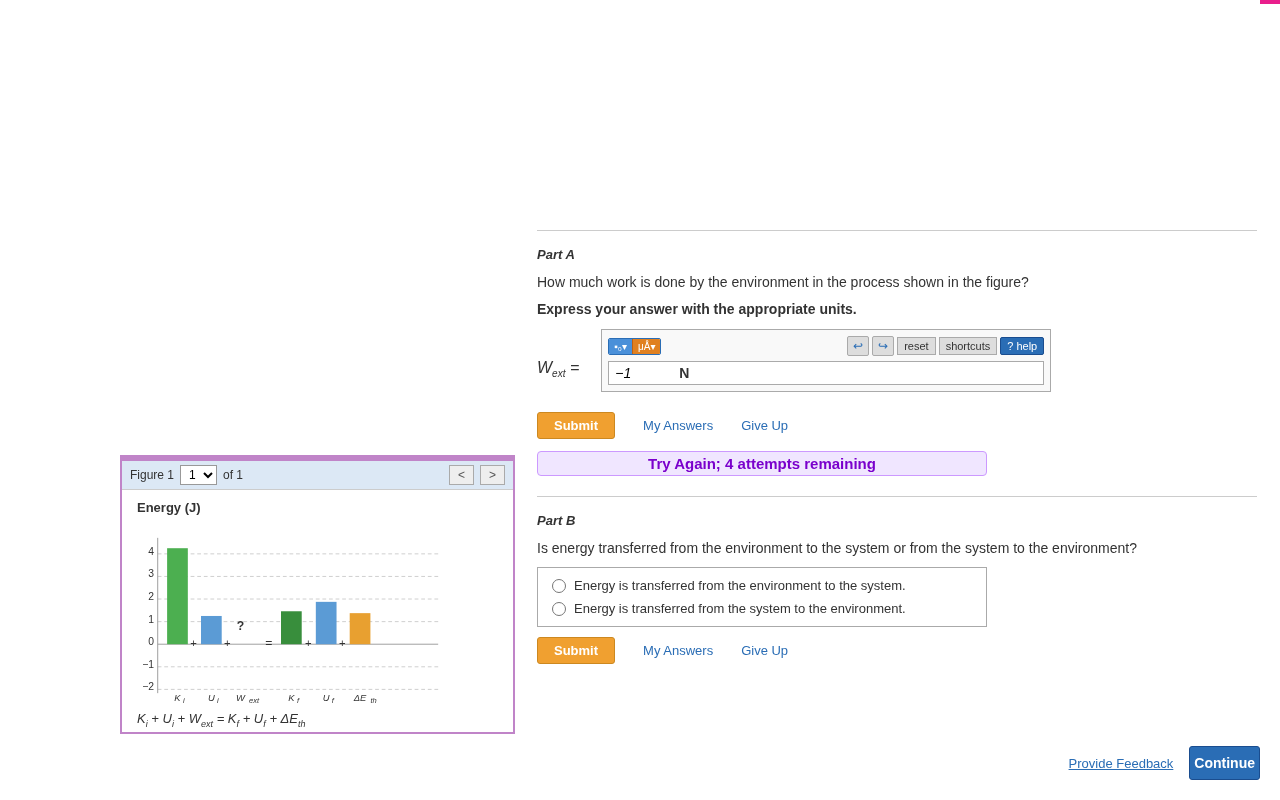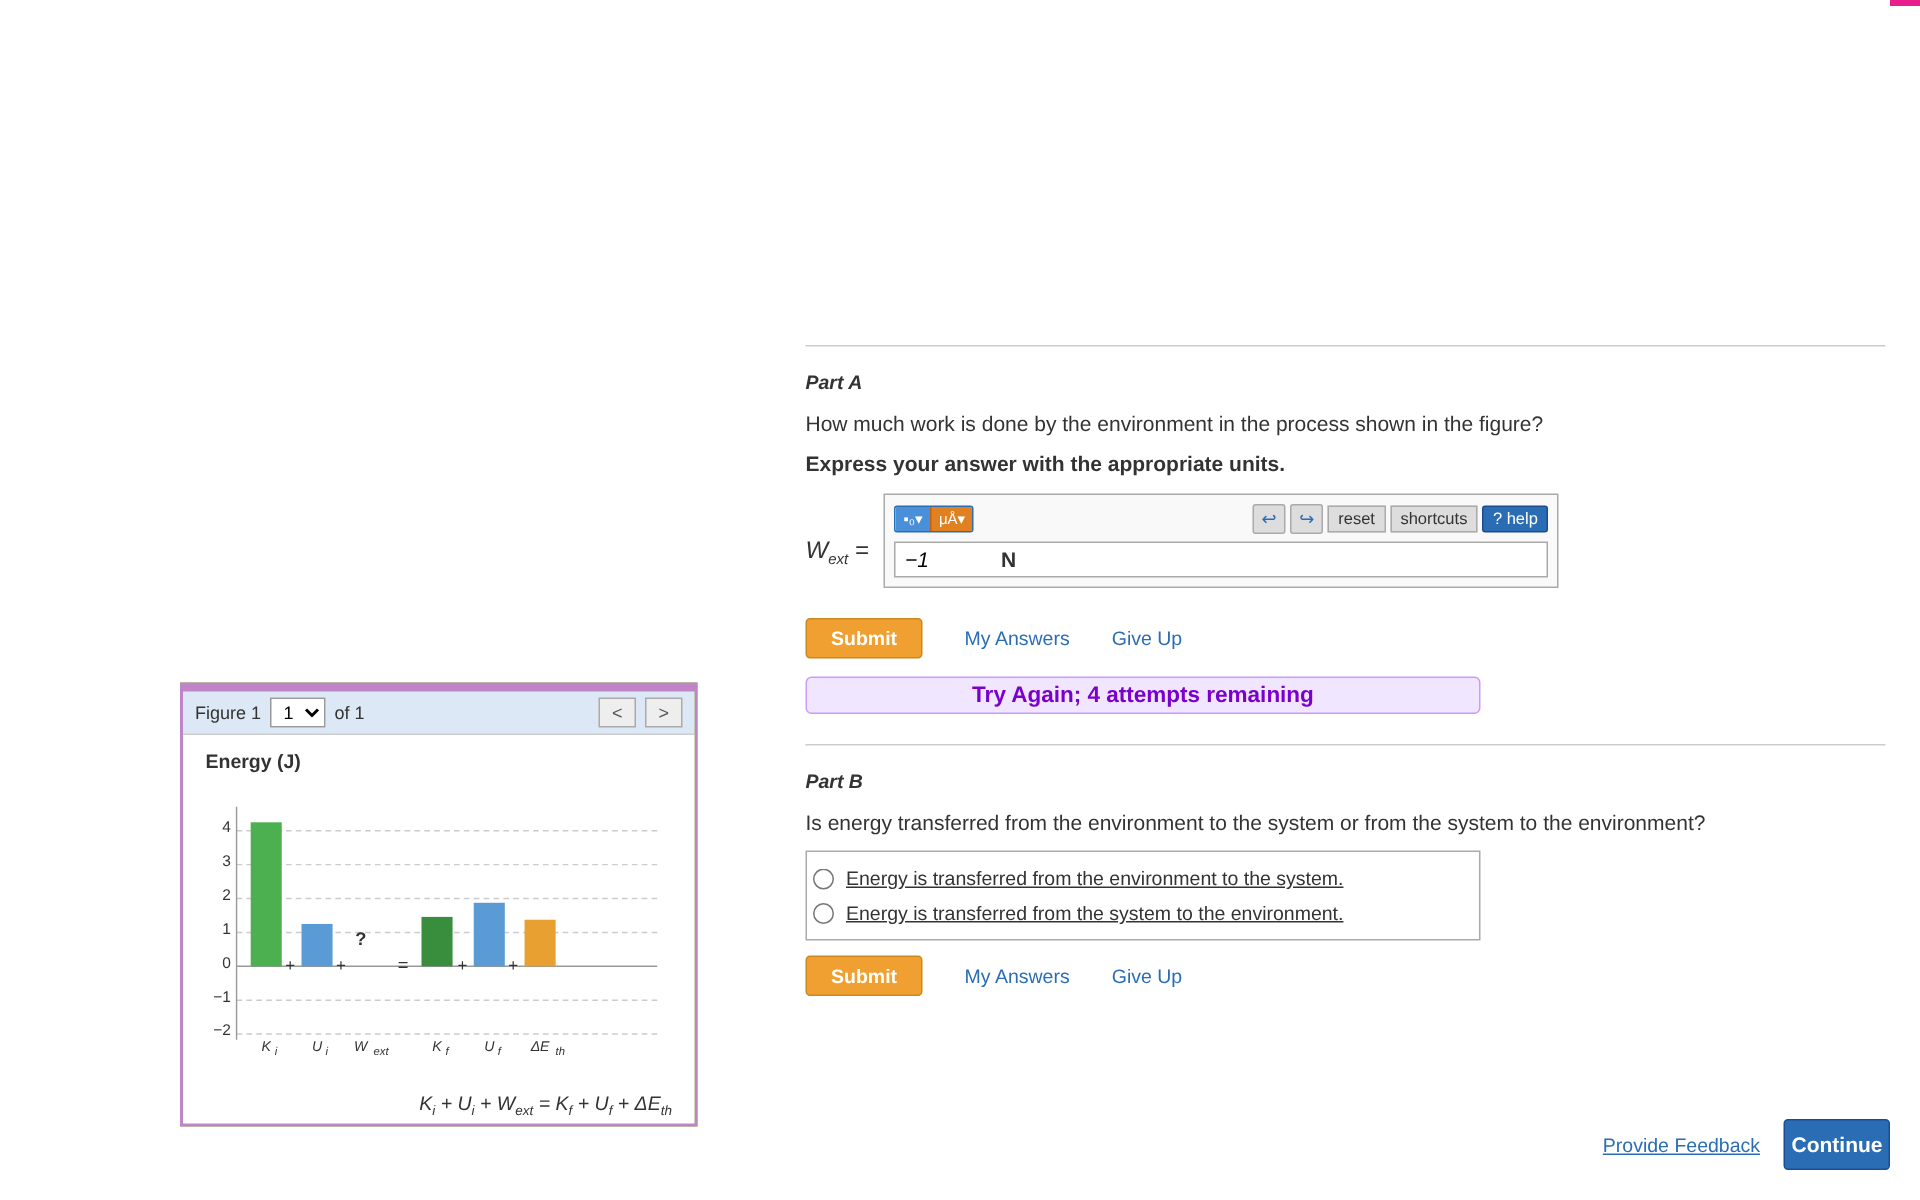--- a/index.html
+++ b/index.html
@@ -8,22 +8,22 @@
     .page-wrapper { width: 1280px; min-height: 800px; position: relative; background: #fff; }
 
     
     .top-bar { position: absolute; top: 0; right: 0; width: 20px; height: 4px; background: #e91e8c; }
 
     
     .figure-panel {
       position: absolute;
       top: 455px;
       left: 120px;
-      width: 345px;
-      background: #84cc16;
+      width: 395px;
+      background: #22c55e;
       border: 2px solid #c084c8;
       border-top: 6px solid #c084c8;
     }
 
     .figure-header {
       display: flex;
       align-items: center;
       background: #dce8f5;
       padding: 4px 8px;
       border-bottom: 1px solid #ccc;
@@ -68,23 +68,23 @@
       color: #333;
     }
 
     .chart-svg {
       width: 100%;
       height: 100%;
     }
 
     
     .figure-equation {
-      text-align: right;
-      font-size: 13px;
-      margin-top: 17px;
+      text-align: left;
+      font-size: 13px;
+      margin-top: 0;
       color: #333;
       font-style: italic;
     }
 
     
     .main-content {
       position: absolute;
       top: 230px;
       left: 537px;
       width: 720px;
@@ -191,21 +191,21 @@
       margin-left: 4px;
       font-weight: bold;
       color: #333;
     }
 
     
     .wext-label {
       font-size: 16px;
       font-style: italic;
       color: #333;
-      margin-right: 4px;
+      margin-right: 16px;
       margin-top: 8px;
       display: inline-block;
     }
 
     .equation-row {
       display: flex;
       align-items: center;
       gap: 6px;
       margin-bottom: 10px;
     }
@@ -250,25 +250,24 @@
       margin-bottom: 20px;
       width: 450px;
       text-align: center;
     }
 
     
     .part-b { margin-top: 16px; }
 
     .radio-group {
       border: 1px solid #aaa;
-      padding: 10px 4px;
+      padding: 10px 14px;
       margin-bottom: 10px;
       background: #fff;
       width: 450px;
-      text-decoration: underline;
     }
 
     .radio-option {
       display: flex;
       align-items: center;
       gap: 8px;
       margin-bottom: 8px;
       font-size: 13px;
       color: #333;
     }

